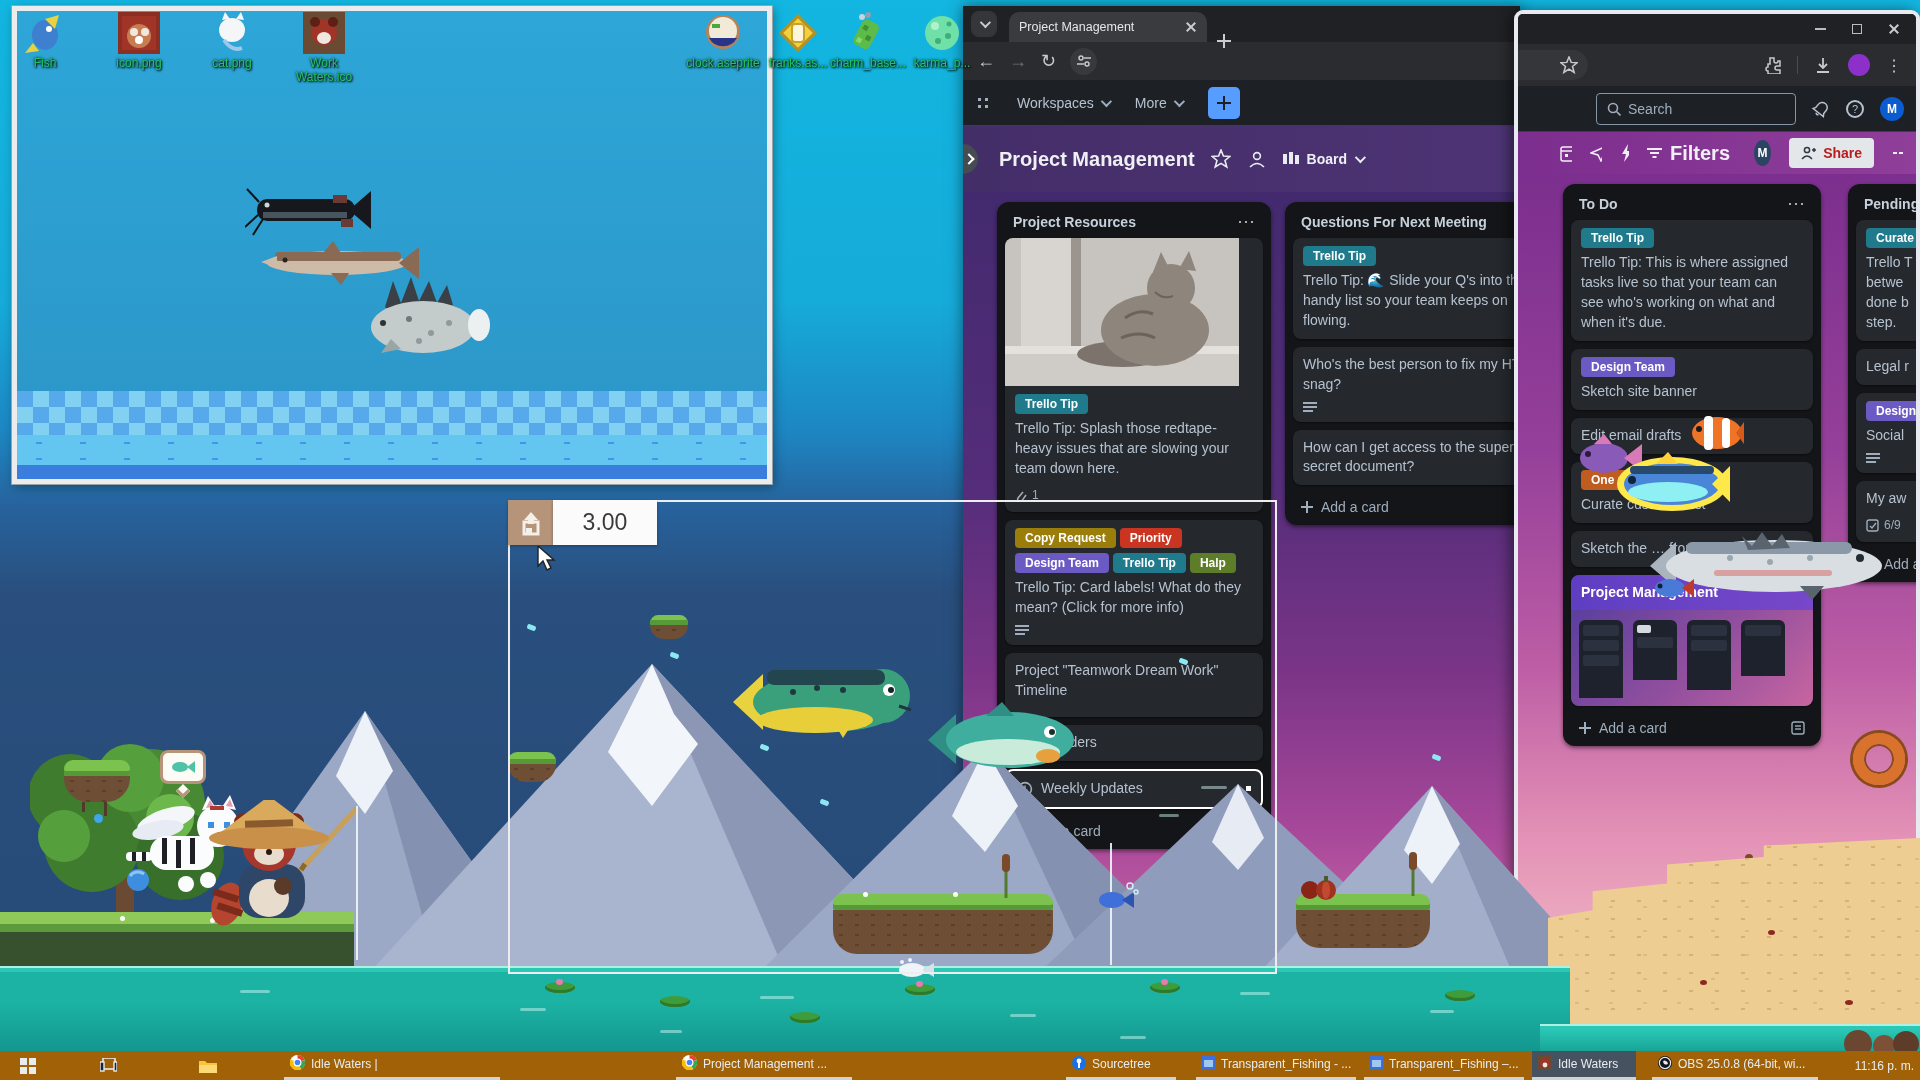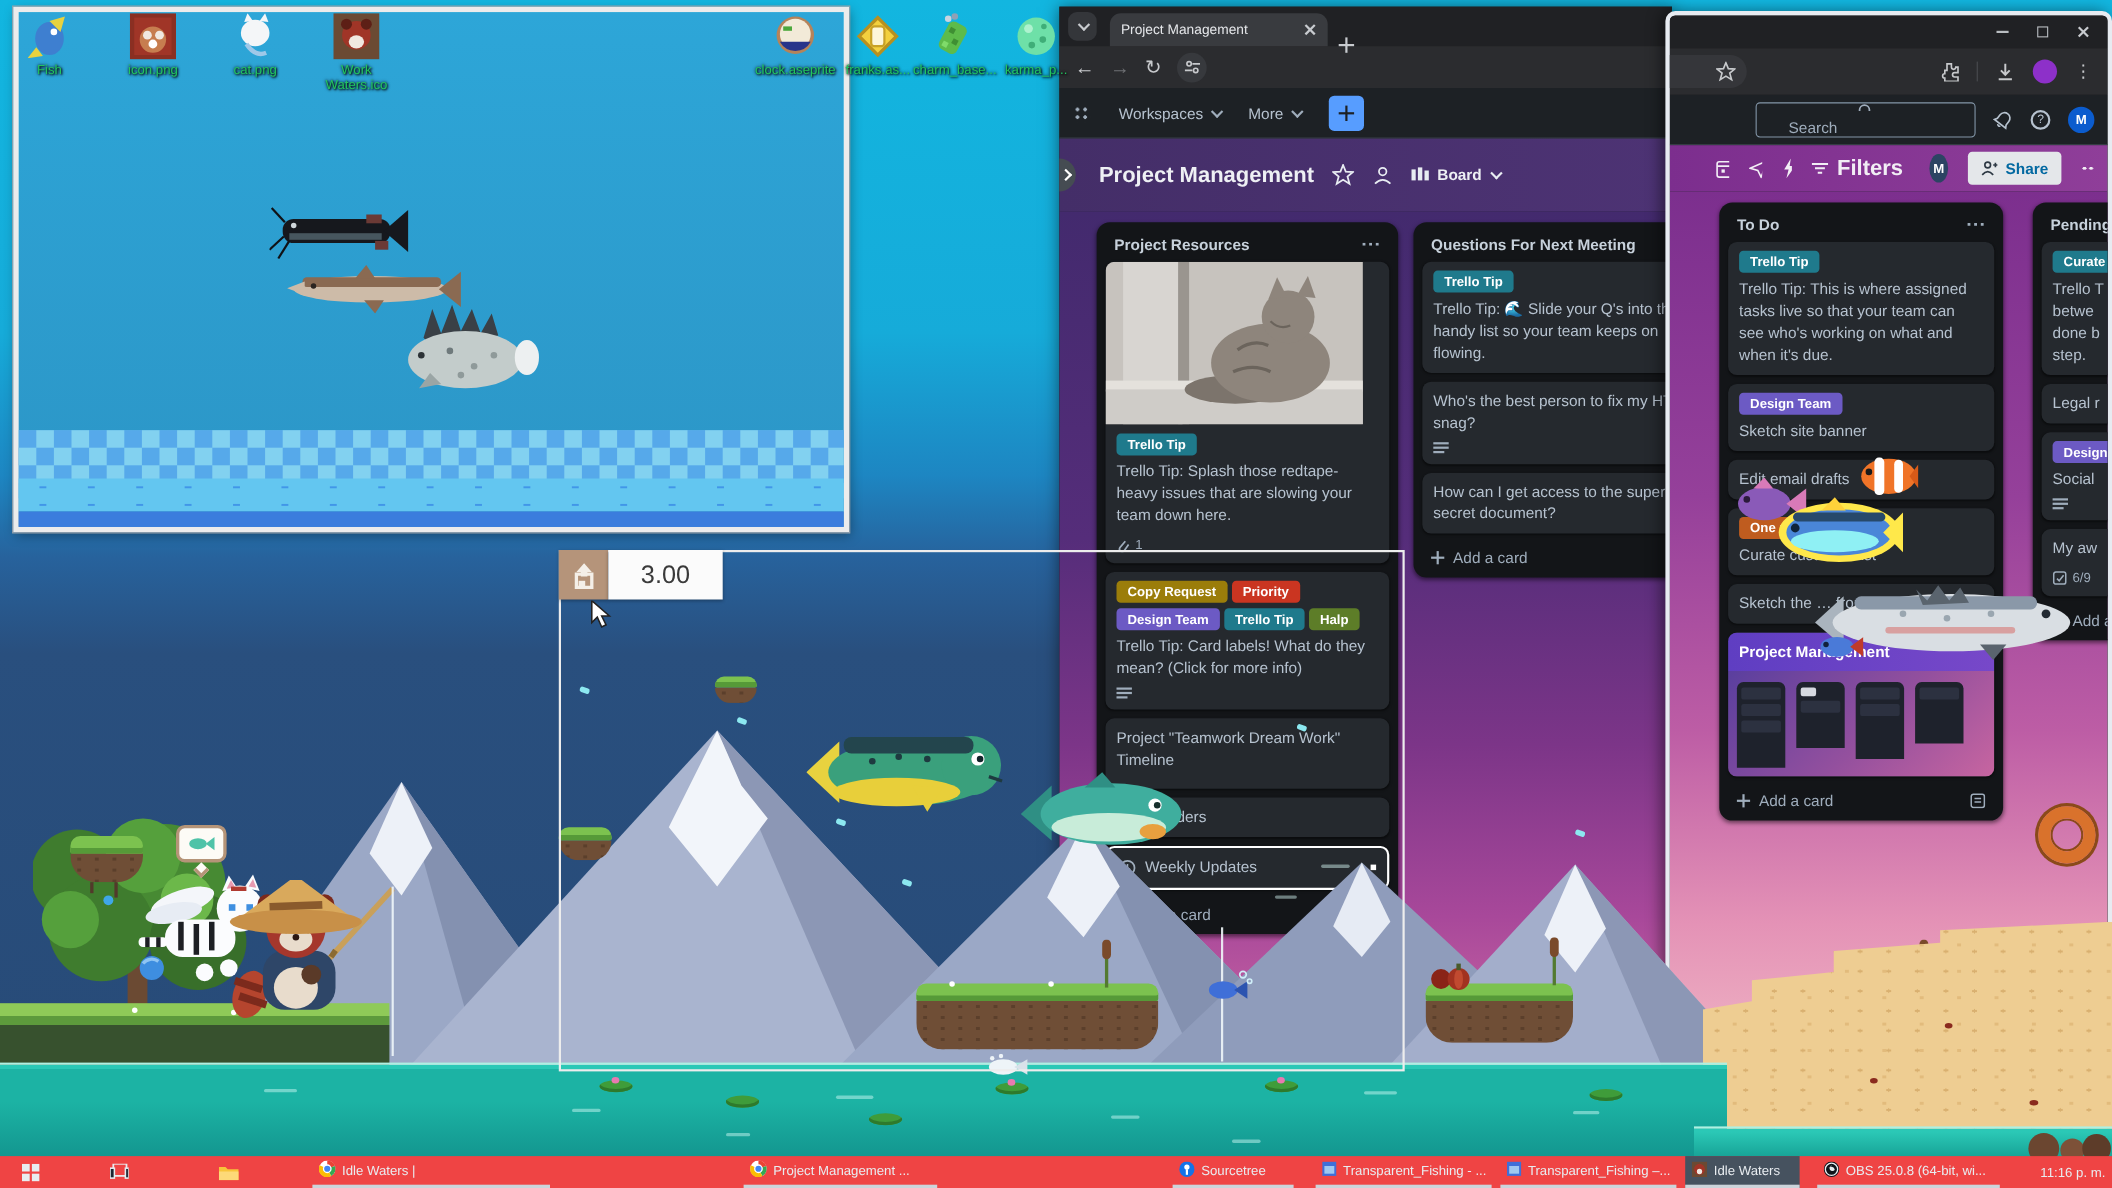--- a/index.html
+++ b/index.html
@@ -87,26 +87,26 @@
   .focused { border:2px solid #fff; }
 
   .pmcard { padding:0; overflow:hidden; }
   .pmcard .pmh { background:linear-gradient(90deg,#5f3ec2,#7748c9); padding:8px 10px; font-weight:bold; color:#fff; font-size:14px; }
   .pmbody { height:96px; background:linear-gradient(135deg,#5a3f9e,#94509e 55%,#c765a0); display:flex; gap:10px; padding:10px 8px 0; }
   .pmcol { width:44px; background:#1e222c; border-radius:6px 6px 0 0; padding:5px 4px; }
   .pmcol i { display:block; height:11px; background:#2c3140; border-radius:2px; margin-bottom:4px; }
   .pmcol i.w { background:#d6d9e0; height:8px; width:14px; }
 
   
-  .searchbox { display:flex; align-items:center; gap:7px; border:1px solid #8396a8; border-radius:4px; height:32px; padding:0 10px; width:200px;flex-direction:column; }
+  .searchbox { display:flex; align-items:center; gap:7px; border:1px solid #8396a8; border-radius:4px; height:32px; padding:0 10px; width:200px; }
   .searchbox input { background:transparent; border:none; outline:none; color:#cfd8e2; font-size:14px; width:140px; font-family:"Liberation Sans",sans-serif; }
   .searchbox input::placeholder { color:#9fadbc; }
 
   .boardbar2 { height:42px; background:linear-gradient(90deg,#7c2e8e,#8f3e99); display:flex; align-items:center; gap:18px; padding:0 12px; color:#f2eef5; }
-  .sharebtn { display:flex; align-items:center; gap:7px; background:#e4e7ea; color:#0369a1; font-weight:bold; font-size:14px; border-radius:4px; height:30px; padding:0 12px; }
+  .sharebtn { display:flex; align-items:center; gap:7px; background:#e4e7ea; color:#b91c1c; font-weight:bold; font-size:14px; border-radius:4px; height:30px; padding:0 12px; }
   .avatarM { border-radius:50%; color:#fff; font-weight:bold; display:flex; align-items:center; justify-content:center; }
   .helpq { width:18px; height:18px; border:2px solid #b6c2cf; border-radius:50%; display:flex; align-items:center; justify-content:center; font-size:11px; color:#b6c2cf; }
   .helpq:before { content:"?"; }
   .winctl { display:flex; gap:26px; align-items:center; }
   .mini { width:11px; height:2px; background:#b9bdc1; }
   .maxi { width:10px; height:10px; border:1.5px solid #b9bdc1; }
 
   
   .overlay { position:absolute; inset:0; z-index:20; pointer-events:none; }
   .isl-grass { height:16px; background:#7cc24f; border-radius:9px 9px 2px 2px; box-shadow:inset 0 -5px 0 #569a38; }
@@ -120,21 +120,21 @@
   .fline { position:absolute; width:2px; background:rgba(240,246,250,.9); }
 
   
   .selrect { left:508px; top:500px; width:769px; height:474px; position:absolute; border:2px solid #ededed; z-index:30; }
   .tipicon { left:508px; top:500px; width:45px; height:45px; position:absolute; background:#b5947a; z-index:31;
     display:flex; align-items:center; justify-content:center; box-shadow:0 1px 3px rgba(0,0,0,.3); }
   .tiplabel { left:553px; top:500px; width:104px; height:45px; position:absolute; background:#fbfbfb; z-index:31;
     display:flex; align-items:center; justify-content:center; font-size:23px; color:#3a3a3a; box-shadow:0 1px 3px rgba(0,0,0,.3); }
 
   
-  .taskbar { position:absolute; left:0; top:1051px; width:1920px; height:29px; background:#ef4444; z-index:50; color:#e8ecf0; font-size:12px;text-decoration:underline; }
+  .taskbar { position:absolute; left:0; top:1051px; width:1920px; height:29px; background:#a16207; z-index:50; color:#e8ecf0; font-size:12px;text-decoration:underline; }
   .tb-ico { position:absolute; top:0; height:29px; display:flex; align-items:center; justify-content:center; }
   .tb-btn { position:absolute; top:0; height:29px; display:flex; align-items:center; gap:6px; padding:0 6px;
     border-bottom:3px solid #ccd4da; white-space:nowrap; overflow:hidden; }
   .tb-btn.active { background:#46525f; }
   .tb-clock { position:absolute; right:6px; top:0; height:29px; display:flex; align-items:center; font-size:12px; }
 
   .cursor { position:absolute; z-index:60; }
 </style>
 </head>
 <body>

